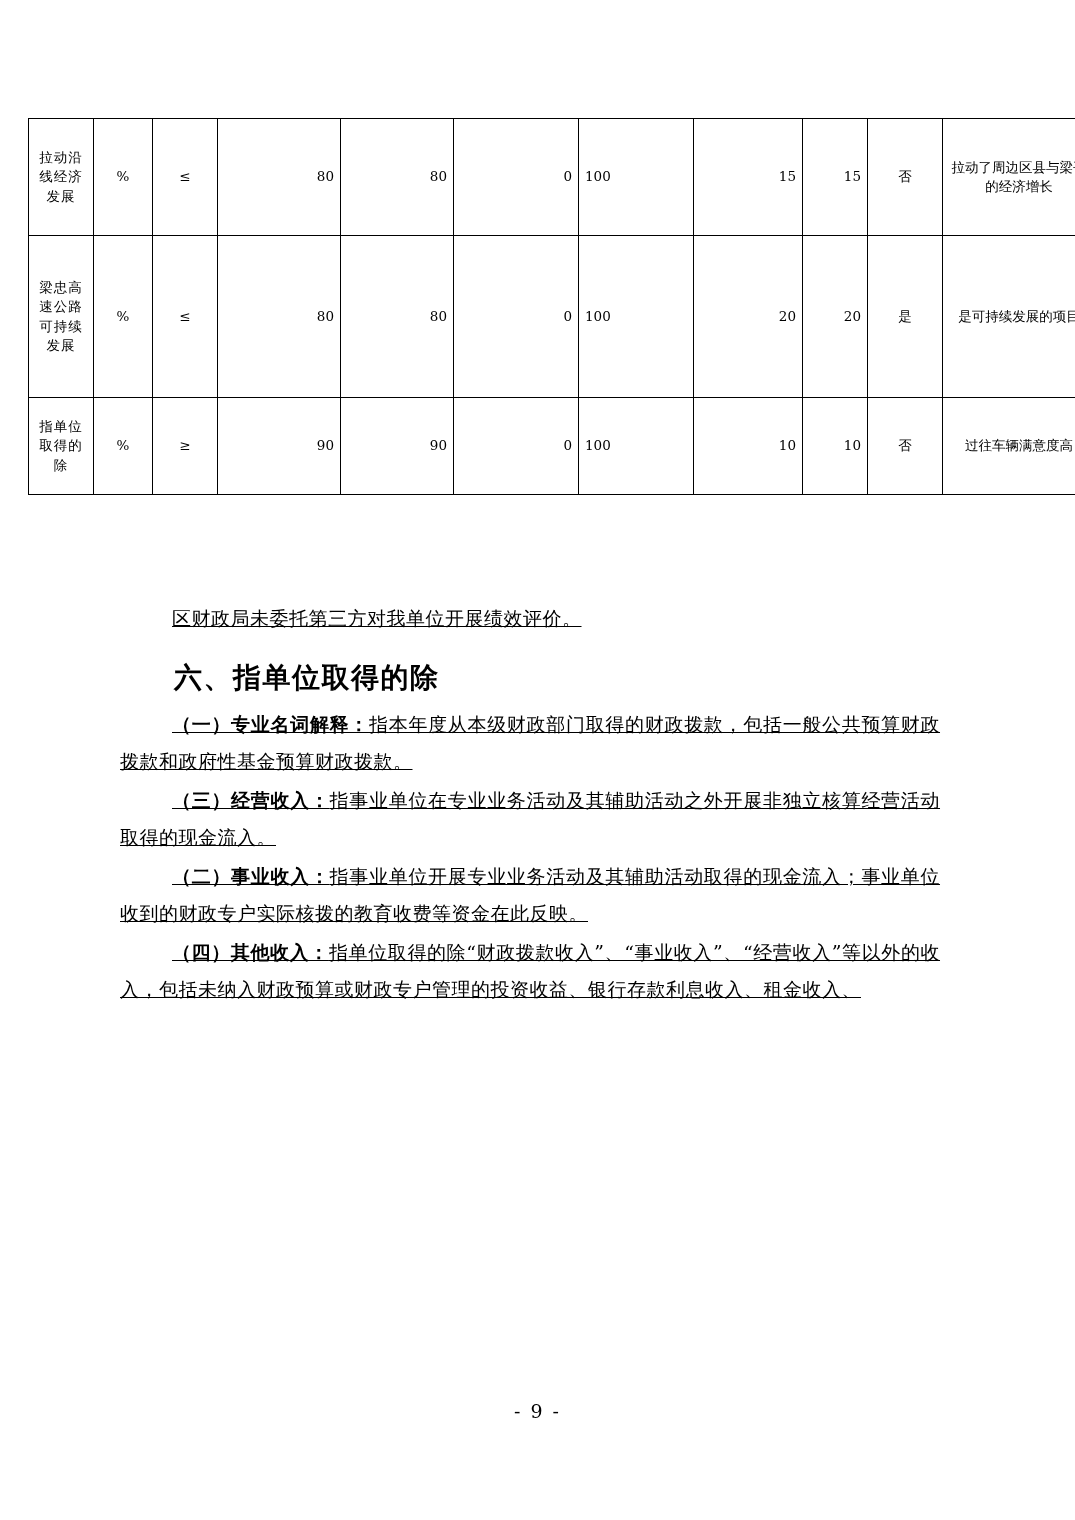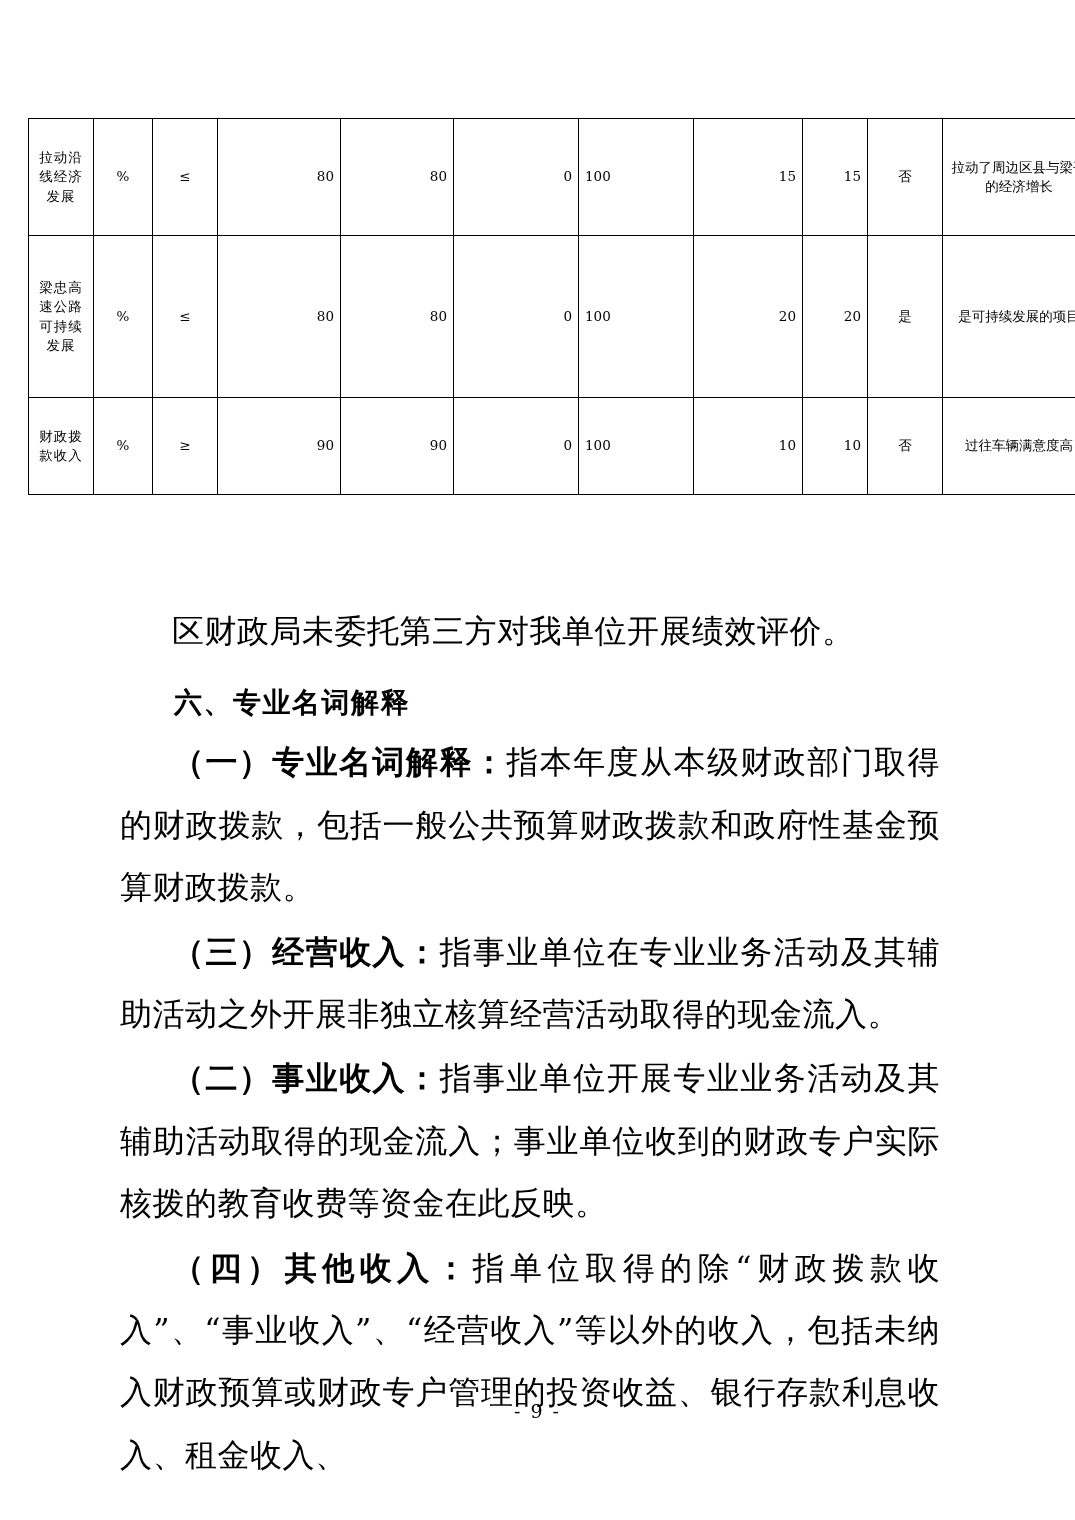--- a/index.html
+++ b/index.html
@@ -119,26 +119,27 @@
   h2.head-major {
     font-family: "DejaVu Serif", "Liberation Serif", serif;
     font-weight: bold;
     font-size: 28px;
     letter-spacing: 1.5px;
     margin: 16px 0 4px 0;
     text-indent: 54px;
     line-height: 1.75;
   }
   p.para {
-    font-size: 32px;
+    font-size: 19px;
     line-height: 1.95;
     margin: 0 0 2px 0;
     text-indent: 52px;
     letter-spacing: 0.5px;
     text-align: justify;
+    text-decoration: underline;
   }
   p.para .lead {
     font-weight: bold;
   }
   .footer {
     position: absolute;
     left: 0;
     top: 1400px;
     width: 1075px;
     text-align: center;
@@ -174,40 +175,40 @@
           <td class="c-num">80</td>
           <td class="c-num2">80</td>
           <td class="c-num3">0</td>
           <td class="c-num4">100</td>
           <td class="c-num5">20</td>
           <td class="c-num6">20</td>
           <td class="c-yn">是</td>
           <td class="c-note">是可持续发展的项目</td>
         </tr>
         <tr class="row-c">
-          <td class="c-name">财政拨款收入</td>
+          <td class="c-name">指单位取得的除</td>
           <td class="c-unit">%</td>
           <td class="c-sym">≥</td>
           <td class="c-num">90</td>
           <td class="c-num2">90</td>
           <td class="c-num3">0</td>
           <td class="c-num4">100</td>
           <td class="c-num5">10</td>
           <td class="c-num6">10</td>
           <td class="c-yn">否</td>
           <td class="c-note">过往车辆满意度高</td>
         </tr>
       </tbody>
     </table>
   </div>
 
   <div class="content">
     <p class="para">区财政局未委托第三方对我单位开展绩效评价。</p>
 
-    <h2 class="head-major">六、专业名词解释</h2>
+    <h2 class="head-major">六、指单位取得的除</h2>
 
     <p class="para">
       <span class="lead">（一）专业名词解释：</span><span>指本年度从本级财政部门取得的财政拨款，包括一般公共预算财政拨款和政府性基金预算财政拨款。</span>
     </p>
     <p class="para">
       <span class="lead">（三）经营收入：</span><span>指事业单位在专业业务活动及其辅助活动之外开展非独立核算经营活动取得的现金流入。</span>
     </p>
     <p class="para">
       <span class="lead">（二）事业收入：</span><span>指事业单位开展专业业务活动及其辅助活动取得的现金流入；事业单位收到的财政专户实际核拨的教育收费等资金在此反映。</span>
     </p>

